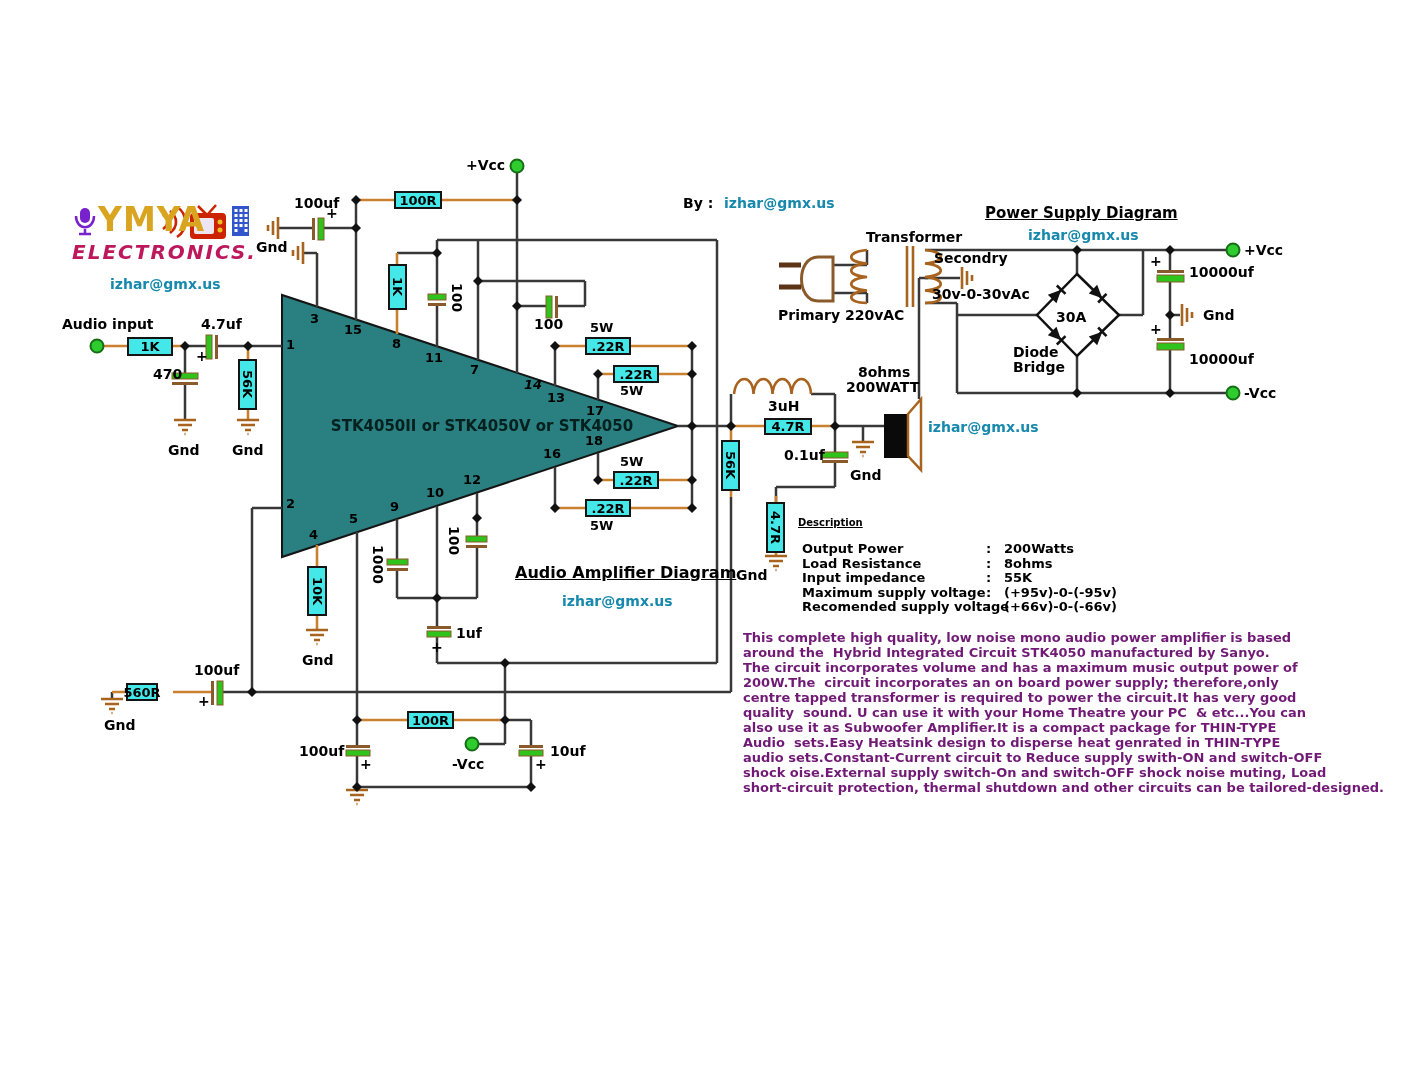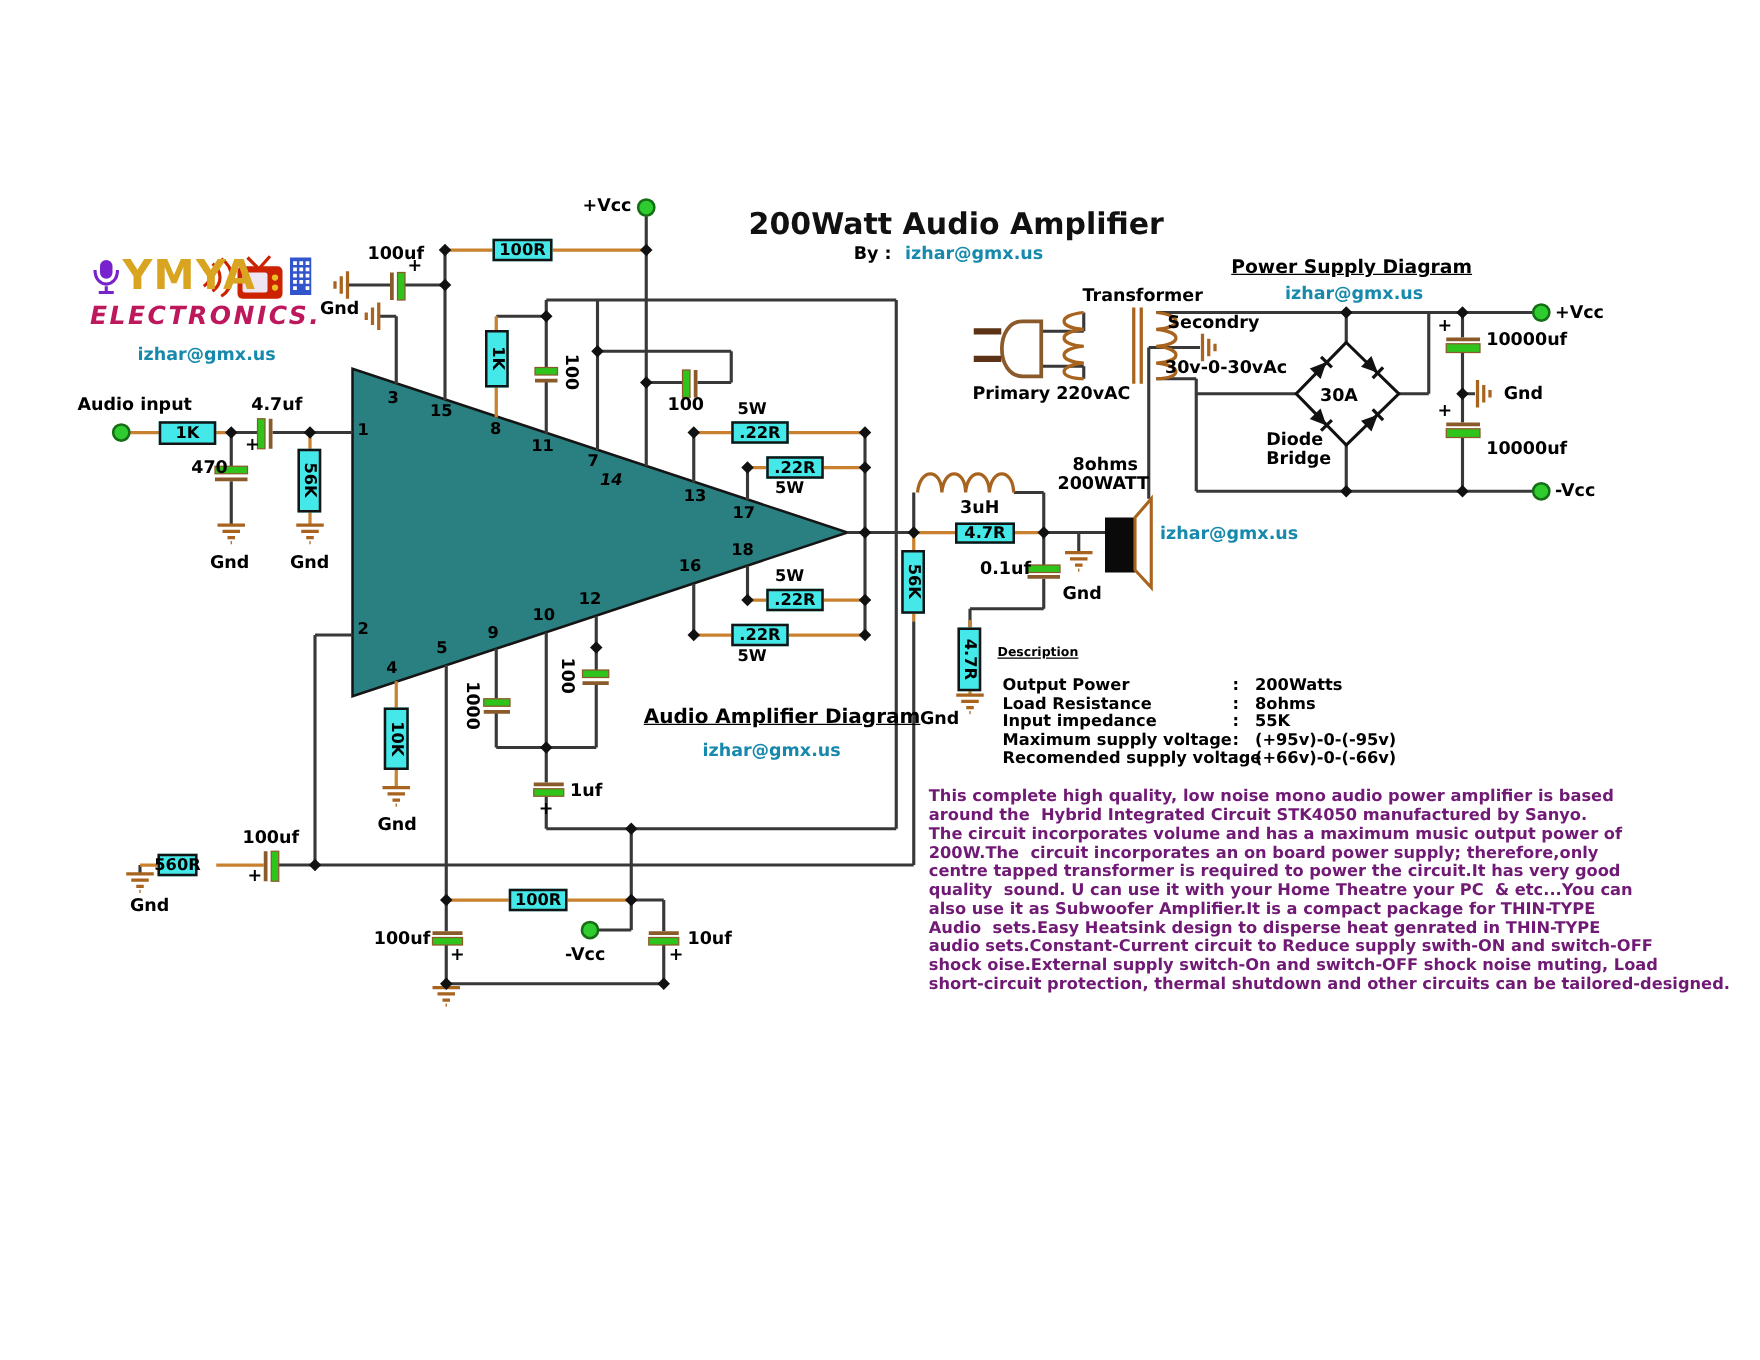--- a/index.html
+++ b/index.html
@@ -302,21 +302,20 @@
 <div class="res" style="left:613px;top:365px;width:46px;height:18px;">.22R</div>
 <div class="res" style="left:613px;top:471px;width:46px;height:18px;">.22R</div>
 <div class="res" style="left:585px;top:499px;width:46px;height:18px;">.22R</div>
 <div class="res vert" style="left:721px;top:440px;width:19px;height:51px;">56K</div>
 <div class="res" style="left:764px;top:418px;width:48px;height:17px;">4.7R</div>
 <div class="res vert" style="left:766px;top:502px;width:19px;height:51px;">4.7R</div>
 <div class="res vert" style="left:307px;top:566px;width:20px;height:50px;">10K</div>
 <div class="res" style="left:126px;top:683px;width:32px;height:18px;">560R</div>
 <div class="res" style="left:407px;top:711px;width:47px;height:18px;">100R</div>
 
-<div class="title" style="left:560px;top:165px;width:410px;text-align:center;">200Watt Audio Amplifier</div>
 <div class="lbl" style="left:683px;top:196px;">By :</div>
 <div class="lbl teal" style="left:724px;top:196px;">izhar@gmx.us</div>
 <div class="logoname" style="left:98px;top:200px;">YMYA</div>
 <div class="logosub" style="left:72px;top:240px;">ELECTRONICS.</div>
 <div class="lbl teal" style="left:110px;top:277px;">izhar@gmx.us</div>
 
 <div class="lbl" style="left:62px;top:317px;">Audio input</div>
 <div class="lbl" style="left:201px;top:317px;">4.7uf</div>
 <div class="lbl" style="left:196px;top:349px;">+</div>
 <div class="lbl" style="left:153px;top:367px;">470</div>
@@ -347,29 +346,30 @@
 <div class="lbl" style="left:194px;top:663px;">100uf</div>
 <div class="lbl" style="left:198px;top:694px;">+</div>
 <div class="lbl" style="left:104px;top:718px;">Gnd</div>
 <div class="lbl" style="left:299px;top:744px;">100uf</div>
 <div class="lbl" style="left:360px;top:757px;">+</div>
 <div class="lbl" style="left:452px;top:757px;">-Vcc</div>
 <div class="lbl" style="left:550px;top:744px;">10uf</div>
 <div class="lbl" style="left:535px;top:757px;">+</div>
 <div class="lbl u" style="left:515px;top:565px;font-size:16px;">Audio Amplifier Diagram</div>
 <div class="lbl teal" style="left:562px;top:594px;">izhar@gmx.us</div>
+<div class="chip" style="left:297px;top:417px;width:370px;">STK4050II or STK4050V or STK4050</div>
 
 <div class="pin" style="left:286px;top:337px;">1</div>
 <div class="pin" style="left:286px;top:496px;">2</div>
 <div class="pin" style="left:310px;top:311px;">3</div>
 <div class="pin" style="left:344px;top:322px;">15</div>
 <div class="pin" style="left:392px;top:336px;">8</div>
 <div class="pin" style="left:425px;top:350px;">11</div>
 <div class="pin" style="left:470px;top:362px;">7</div>
-<div class="pin" style="left:480px;top:377px;font-style:italic;">14</div>
+<div class="pin" style="left:524px;top:377px;font-style:italic;">14</div>
 <div class="pin" style="left:547px;top:390px;">13</div>
 <div class="pin" style="left:586px;top:403px;">17</div>
 <div class="pin" style="left:585px;top:433px;">18</div>
 <div class="pin" style="left:543px;top:446px;">16</div>
 <div class="pin" style="left:463px;top:472px;">12</div>
 <div class="pin" style="left:426px;top:485px;">10</div>
 <div class="pin" style="left:390px;top:499px;">9</div>
 <div class="pin" style="left:349px;top:511px;">5</div>
 <div class="pin" style="left:309px;top:527px;">4</div>
 

